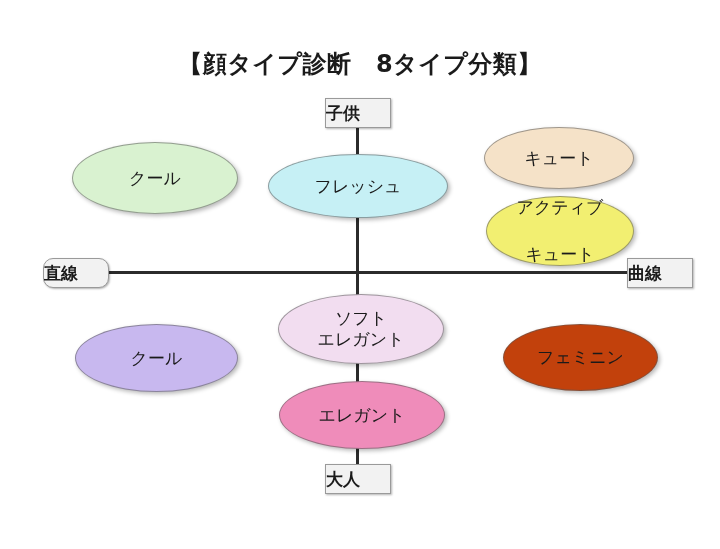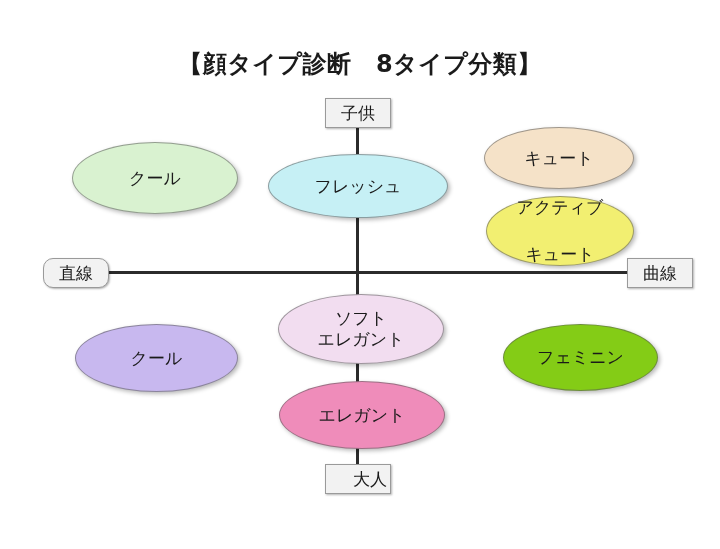--- a/index.html
+++ b/index.html
@@ -60,27 +60,27 @@
 
   
   .pole {
     position: absolute;
     box-sizing: border-box;
     background: #f2f2f2;
     border: 1px solid #9a9a9a;
     box-shadow: 1px 1px 2px rgba(0,0,0,0.30);
     font-size: 17px;
     color: #1a1a1a;
-    text-align: center;
     line-height: 28px;
     height: 30px;
     white-space: nowrap;
+    font-weight: bold;
   }
   .pole-top    { left: 325px; top:  98px; width: 66px; }
-  .pole-bottom { left: 325px; top: 464px; width: 66px; padding-left: 24px; }
+  .pole-bottom { left: 325px; top: 464px; width: 66px; }
   .pole-left   { left:  43px; top: 258px; width: 66px; }
   .pole-right  { left: 627px; top: 258px; width: 66px; }
 
   
   .node {
     position: absolute;
     box-sizing: border-box;
     border-radius: 50%;
     border: 1px solid rgba(90,90,90,0.55);
     box-shadow: 2px 2px 4px rgba(0,0,0,0.28);
@@ -144,17 +144,17 @@
 
   <div class="node n-soft-elegant" style="background: rgb(242, 221, 240);">
     <span class="ln">ソフト</span>
     <span class="ln">エレガント</span>
   </div>
 
   <div class="node n-elegant" style="background: rgb(239, 140, 186);">
     <span class="ln">エレガント</span>
   </div>
 
-  <div class="node n-feminine" style="background: #84cc16;">
+  <div class="node n-feminine" style="background: #c2410c;">
     <span class="ln">フェミニン</span>
   </div>
 
 </div>
 
 </body></html>

